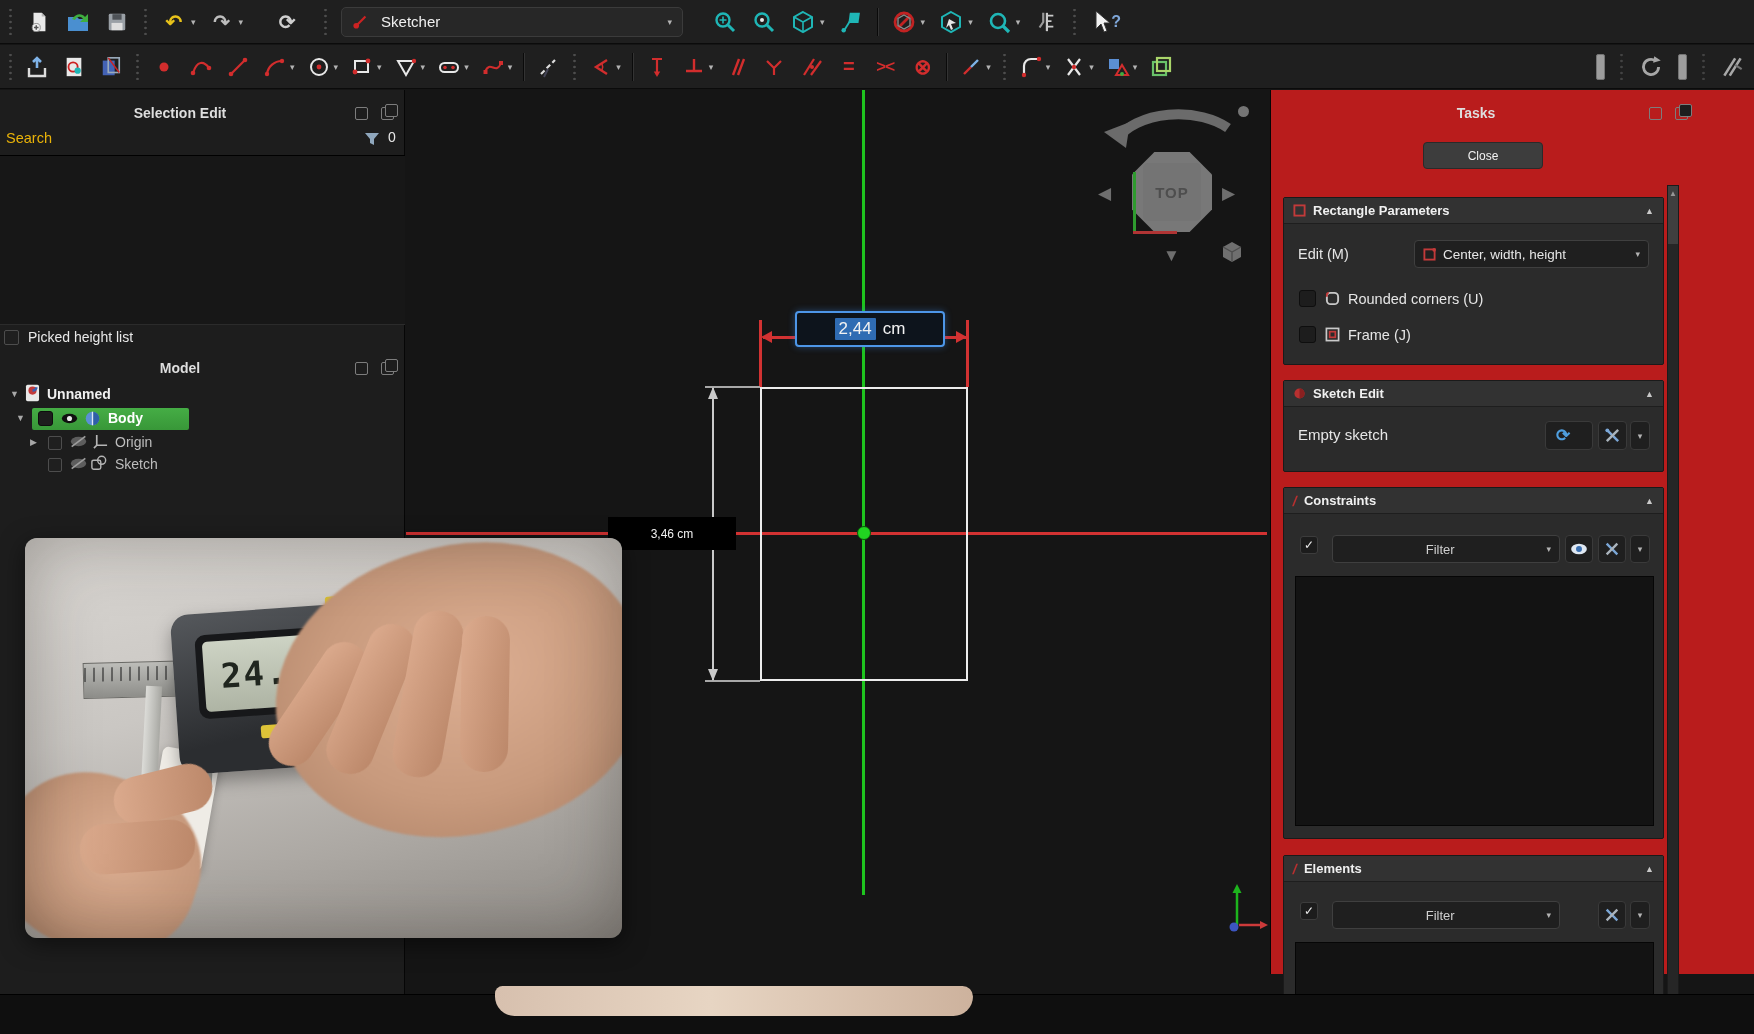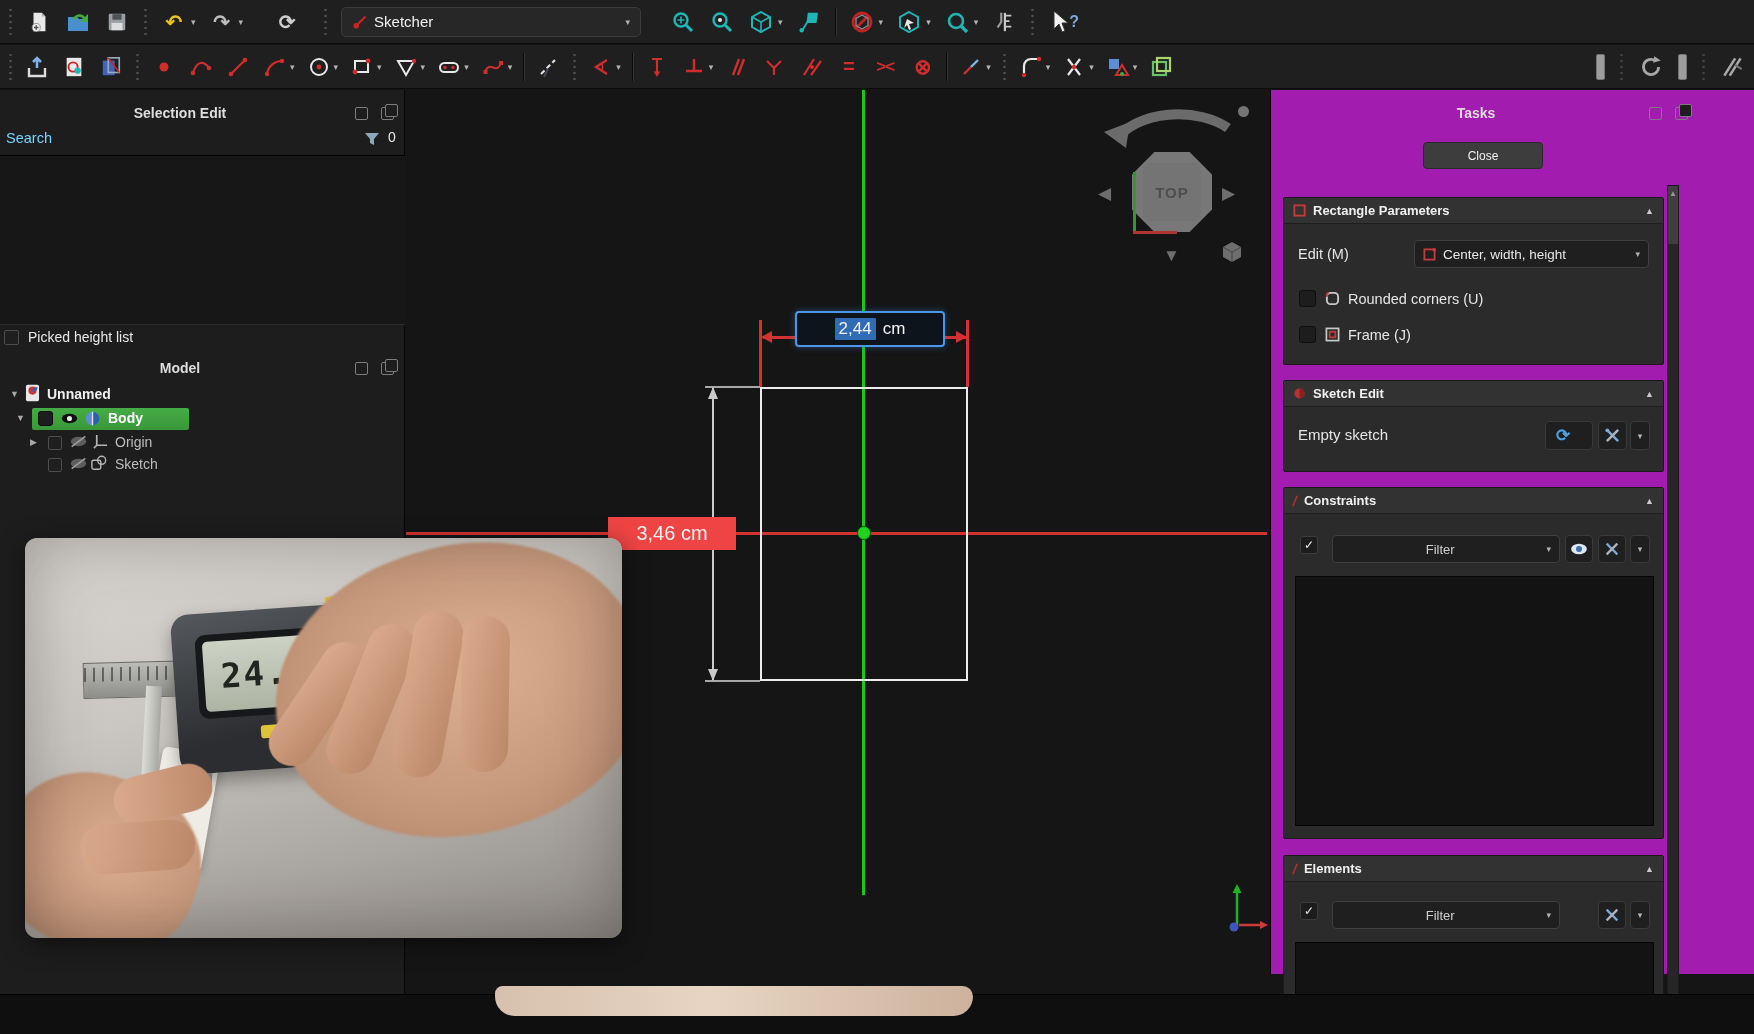--- a/index.html
+++ b/index.html
@@ -13,22 +13,22 @@
 #tb2{top:45px;border-bottom:1px solid #0b0b0b;gap:11px}
 .i{width:26px;height:26px;display:flex;align-items:center;justify-content:center;flex:0 0 auto}
 .grip{width:5px;height:26px;flex:0 0 auto;background-image:radial-gradient(#4d4d4d 1px,transparent 1.3px);background-size:5px 6px;background-position:center}
 .sep{width:1px;height:28px;flex:0 0 auto;background:#0a0a0a;box-shadow:1px 0 0 #333}
 .car{font-size:9px;color:#b3b3b3;margin-left:-9px;flex:0 0 auto}
 .gl{font-size:20px;line-height:1}
 .gl-undo{color:#e8c21a;font-weight:bold}
 .gl-redo{color:#bdbdbd;font-weight:bold}
 .gl-refresh{color:#cfcfcf;font-weight:bold}
 .redgl{color:#d22d2d;font-weight:bold;font-size:17px;letter-spacing:-1px}
-.wbsel{width:300px;height:30px;background:#272727;border:1px solid #3b3b3b;border-radius:5px;
-  display:flex;align-items:center;gap:5px;padding:0 10px;flex:0 0 auto}
+.wbsel{width:342px;height:30px;background:#272727;border:1px solid #3b3b3b;border-radius:5px;
+  display:flex;align-items:center;gap:12px;padding:0 10px;flex:0 0 auto}
 .wbsel .lbl{font-size:15px;color:#f0f0f0;flex:1}
 .tb2r{margin-left:auto;display:flex;align-items:center;gap:14px;opacity:.8}
 .vbar{width:9px;height:26px;background:#bdbdbd;border-radius:2px;border:1px solid #8a8a8a}
 
 #lpanel{position:absolute;left:0;top:90px;width:405px;height:944px;background:#1d1d1d;border-right:1px solid #060606;z-index:10}
 .ptitle{position:absolute;left:0;width:360px;text-align:center;font-weight:600;color:#dedede;font-size:14px}
 .wicon{position:absolute;width:13px;height:13px;border:1.5px solid #7d7d7d;border-radius:2px}
 .wicon.f:after{content:"";position:absolute;left:3px;top:-4px;width:11px;height:11px;border:1.5px solid #7d7d7d;border-radius:2px;background:#1d1d1d}
 .llist{position:absolute;left:0;top:65px;width:405px;height:170px;background:#171717;border-top:1px solid #000;border-bottom:1px solid #2b2b2b}
 .cb{position:absolute;background:#1f1f1f;border:1px solid #4d4d4d;border-radius:2px}
@@ -37,28 +37,28 @@
 .bodyrow{position:absolute;left:32px;top:318px;width:157px;height:22px;border-radius:2px;background:linear-gradient(#45ad45,#389738)}
 
 .vline{position:absolute;z-index:1}
 #sketchrect{position:absolute;left:760px;top:387px;width:208px;height:294px;border:2.5px solid #ececec;z-index:2}
 #centerdot{position:absolute;left:857px;top:526px;width:14px;height:14px;border-radius:50%;background:#21d321;border:1px solid #0a5a0a;z-index:3}
 .arr{position:absolute;width:0;height:0;z-index:2}
 #wbox{position:absolute;left:795px;top:311px;width:150px;height:36px;background:#0d141c;border:2px solid #4d96e8;border-radius:4px;
   box-shadow:0 0 7px rgba(60,130,220,.45);display:flex;align-items:center;justify-content:center;font-size:17px;color:#f2f2f2;z-index:5}
 #wbox .sel{background:#2f6cb3;padding:1px 4px;border-radius:1px}
 #wbox .unit{margin-left:7px}
-#hbadge{position:absolute;left:608px;top:517px;width:128px;height:33px;background:#ef4444;display:flex;align-items:center;justify-content:center;font-size:20px;color:#f0f0f0;z-index:5}
+#hbadge{position:absolute;left:608px;top:517px;width:128px;height:33px;background:#000000;display:flex;align-items:center;justify-content:center;font-size:12px;color:#f0f0f0;z-index:5}
 #navoct{position:absolute;left:1132px;top:152px;width:80px;height:80px;background:#818181;opacity:.92;
   clip-path:polygon(28% 0,72% 0,100% 28%,100% 72%,72% 100%,28% 100%,0 72%,0 28%);z-index:1}
 #navface{position:absolute;left:1143px;top:163px;width:58px;height:58px;background:#747474;border-radius:5px;
   display:flex;align-items:center;justify-content:center;font-weight:bold;font-size:15px;letter-spacing:1px;color:#4e4e4e;z-index:2}
 .navtri{position:absolute;font-size:17px;color:#6e6e6e;z-index:1}
 
-#rpanel{position:absolute;left:1270px;top:90px;width:484px;height:884px;background:#a21caf;border-left:1px solid #060606;z-index:10}
+#rpanel{position:absolute;left:1270px;top:90px;width:484px;height:884px;background:#b91c1c;border-left:1px solid #060606;z-index:10}
 .section{position:absolute;left:12px;width:381px;background:#2b2b2b;border:1px solid #1a1a1a;border-radius:2px}
 .shead{height:26px;background:#323232;display:flex;align-items:center;gap:7px;padding:0 9px;border-bottom:1px solid #1e1e1e}
 .shead .t{font-size:13px;font-weight:bold;color:#f0f0f0;flex:1}
 .shead .col{font-size:9px;color:#c9c9c9}
 .slash{color:#b83030;font-weight:bold;font-size:14px;transform:skewX(-12deg)}
 .dd{background:#1f1f1f;border:1px solid #3f3f3f;border-radius:4px;display:flex;align-items:center;padding:0 8px;gap:7px}
 .dd .car2{margin-left:auto;font-size:9px;color:#b3b3b3}
 .btn{background:#1f1f1f;border:1px solid #3a3a3a;border-radius:4px;display:flex;align-items:center;justify-content:center}
 .cbchk{background:#1c1c1c;border:1px solid #3c3c3c;border-radius:3px;display:flex;align-items:center;justify-content:center;color:#e8e8e8;font-size:12px}
 .cbdark{background:#1d1d1d;border:1px solid #0e0e0e;border-radius:3px}
@@ -392,21 +392,21 @@
             <path d="M14 10l6 4" stroke="#8a8a8a" stroke-width="2"></path>
           </svg>
         </span>
     </div>
   </div>
 
   <div id="lpanel">
     <div class="ptitle" style="top:15px">Selection Edit</div>
     <div class="wicon" style="left:355px;top:17px"></div>
     <div class="wicon f" style="left:381px;top:17px"></div>
-    <div class="abs" style="left:6px;top:40px;color:#7dd3fc;font-size:14.5px">Search</div>
+    <div class="abs" style="left:6px;top:40px;color:#eab308;font-size:14.5px">Search</div>
     <span class="abs" style="left:364px;top:41px">
         <svg width="16" height="16" viewBox="0 0 16 16">
           <path d="M1 2h14L10 8v6l-4-2V8z" fill="#8fa7bd"></path>
         </svg>
       </span>
     <div class="abs" style="left:388px;top:39px;color:#e8e8e8">0</div>
     <div class="llist"></div>
     <div class="cb" style="left:4px;top:240px;width:15px;height:15px"></div>
     <div class="abs" style="left:28px;top:239px;color:#e8e8e8">Picked height list</div>
     <div class="ptitle" style="top:270px">Model</div>

